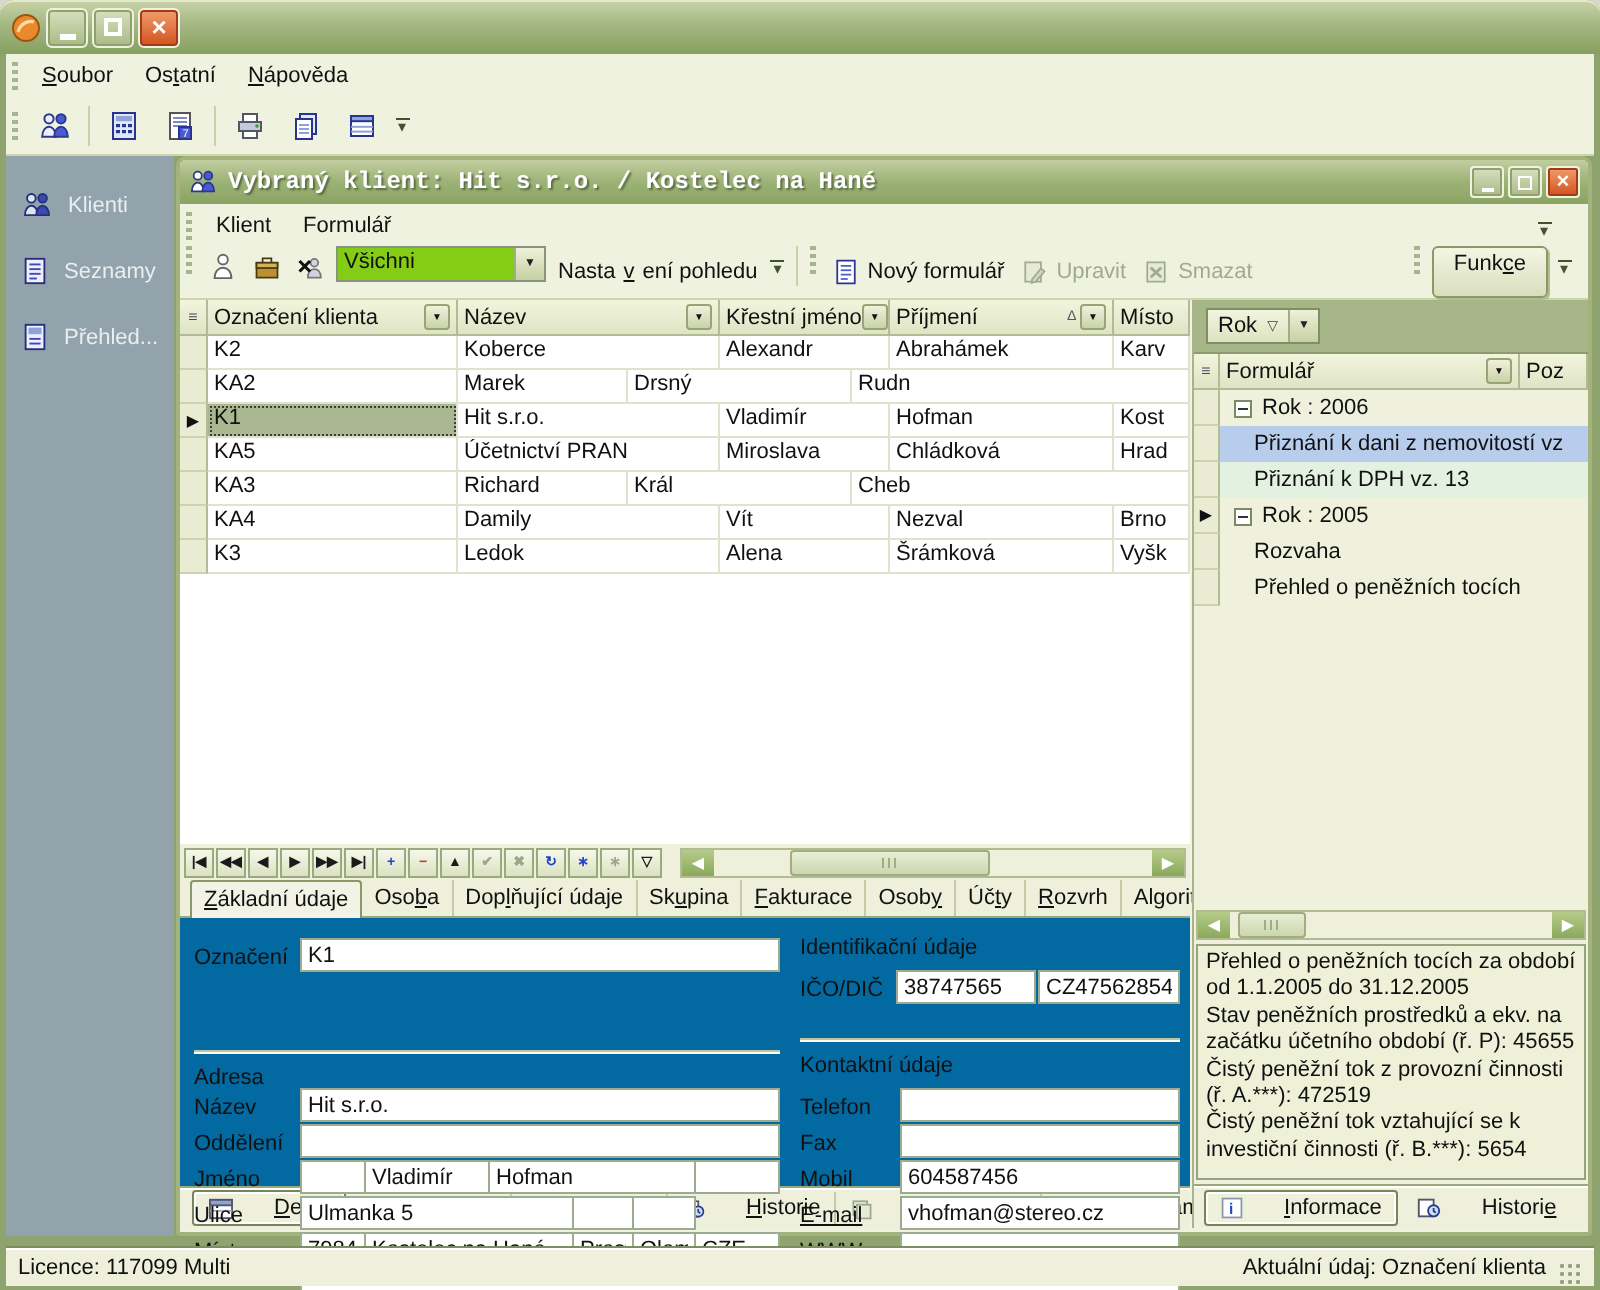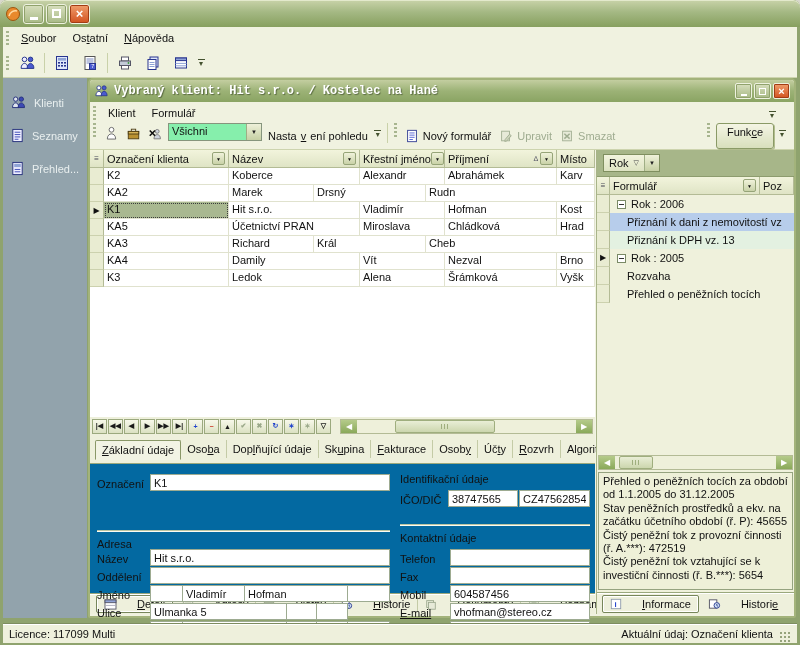--- a/index.html
+++ b/index.html
@@ -45,21 +45,21 @@
     display:flex;align-items:center;justify-content:center;background:linear-gradient(180deg,#d8dfbe,#a8ba86);
     box-shadow:inset 0 0 0 1px #90a26c;}
   .c-winbtn.close{background:linear-gradient(180deg,#f09e6d,#d2511f);box-shadow:inset 0 0 0 1px #a23c14;
     color:#fff;font-weight:bold;font-size:11px;line-height:11px;}
   .c-winbtn .glyph-min{width:6px;height:2px;margin-top:7px;}
   .c-winbtn .glyph-max{width:7px;height:7px;border-width:1.5px;}
   .c-menu{height:21px;display:flex;align-items:center;background:#f0f2e0;position:relative;}
   .c-menu .ovr{position:absolute;right:16px;top:2px;}
   .c-tools{height:27px;display:flex;align-items:stretch;background:#f0f2e0;border-bottom:1px solid #cdd4ae;}
   .sbtn{width:22px;height:21px;display:flex;align-items:center;justify-content:center;}
-  .combo{width:94px;height:18px;border:1px solid #86957d;background:#86efac;display:flex;align-items:stretch;margin:0 2px;}
+  .combo{width:105px;height:18px;border:1px solid #86957d;background:#84cc16;display:flex;align-items:stretch;margin:0 2px;}
   .combo .v{flex:1;padding:1px 3px;overflow:hidden;}
   .drop{width:15px;background:linear-gradient(180deg,#eef1d9,#c6d0a4);border-left:1px solid #9fae85;
     display:flex;align-items:center;justify-content:center;font-size:6px;color:#222;}
   .texbtn{padding:2px 4px;display:flex;align-items:center;gap:4px;white-space:nowrap;}
   .disabled{color:#9fac90;}
   .funkce-btn{border:1px solid #8a9a66;border-radius:3px;background:linear-gradient(180deg,#f4f5e4,#d8dfbc);
     padding:2px 10px;box-shadow:1px 1px 0 #b2bd8e;margin:0 2px;}
   
   .c-body{position:relative;height:464px;background:#f2f3e4;}
   .clients{position:absolute;left:0;top:0;width:505px;height:464px;display:flex;flex-direction:column;}
@@ -90,21 +90,21 @@
   .n-blue{color:#2244cc;} .n-red{color:#cc3322;} .n-dim{color:#9aa889;}
   .hscroll{flex:1;height:15px;display:flex;margin-left:8px;border:1px solid #b3bb95;background:#eef0da;}
   .sb-arrow{width:16px;background:linear-gradient(180deg,#b5cb8a,#8aa95a);color:#fff;font-size:8px;
     display:flex;align-items:center;justify-content:center;}
   .sb-track{flex:1;position:relative;}
   .sb-thumb{position:absolute;top:0;bottom:0;background:linear-gradient(180deg,#e9eed6,#ccd6ae);
     border:1px solid #9fae7e;border-radius:2px;}
   .sb-thumb::after{content:"";position:absolute;left:50%;top:3px;bottom:3px;width:7px;margin-left:-4px;
     background:repeating-linear-gradient(90deg,#9fae7e 0 1px,transparent 1px 3px);}
   
-  .tabs1{height:29px;display:flex;align-items:center;background:#eef0dc;padding:0 5px;border-bottom:1px solid #9aa87c;}
+  .tabs1{height:19px;display:flex;align-items:flex-start;background:#eef0dc;padding:0 5px;border-bottom:1px solid #9aa87c;}
   .tab{padding:3px 6px;border-right:1px solid #c4cba6;white-space:nowrap;}
   .tab:last-child{border-right:none;}
   .tab.sel{border:1px solid #8a9868;border-bottom:1px solid #f2f3e4;background:#f2f3e4;
     border-radius:2px 2px 0 0;margin-bottom:-1px;position:relative;}
   
   .form{flex:1;position:relative;background:#0369a1;}
   .lbl{position:absolute;color:#111;white-space:nowrap;}
   .ul{text-decoration:underline;}
   .inp{position:absolute;height:17px;border:1px solid #9dab91;background:#fff;
     font:11px "Liberation Sans",sans-serif;padding:0 3px;color:#111;}

